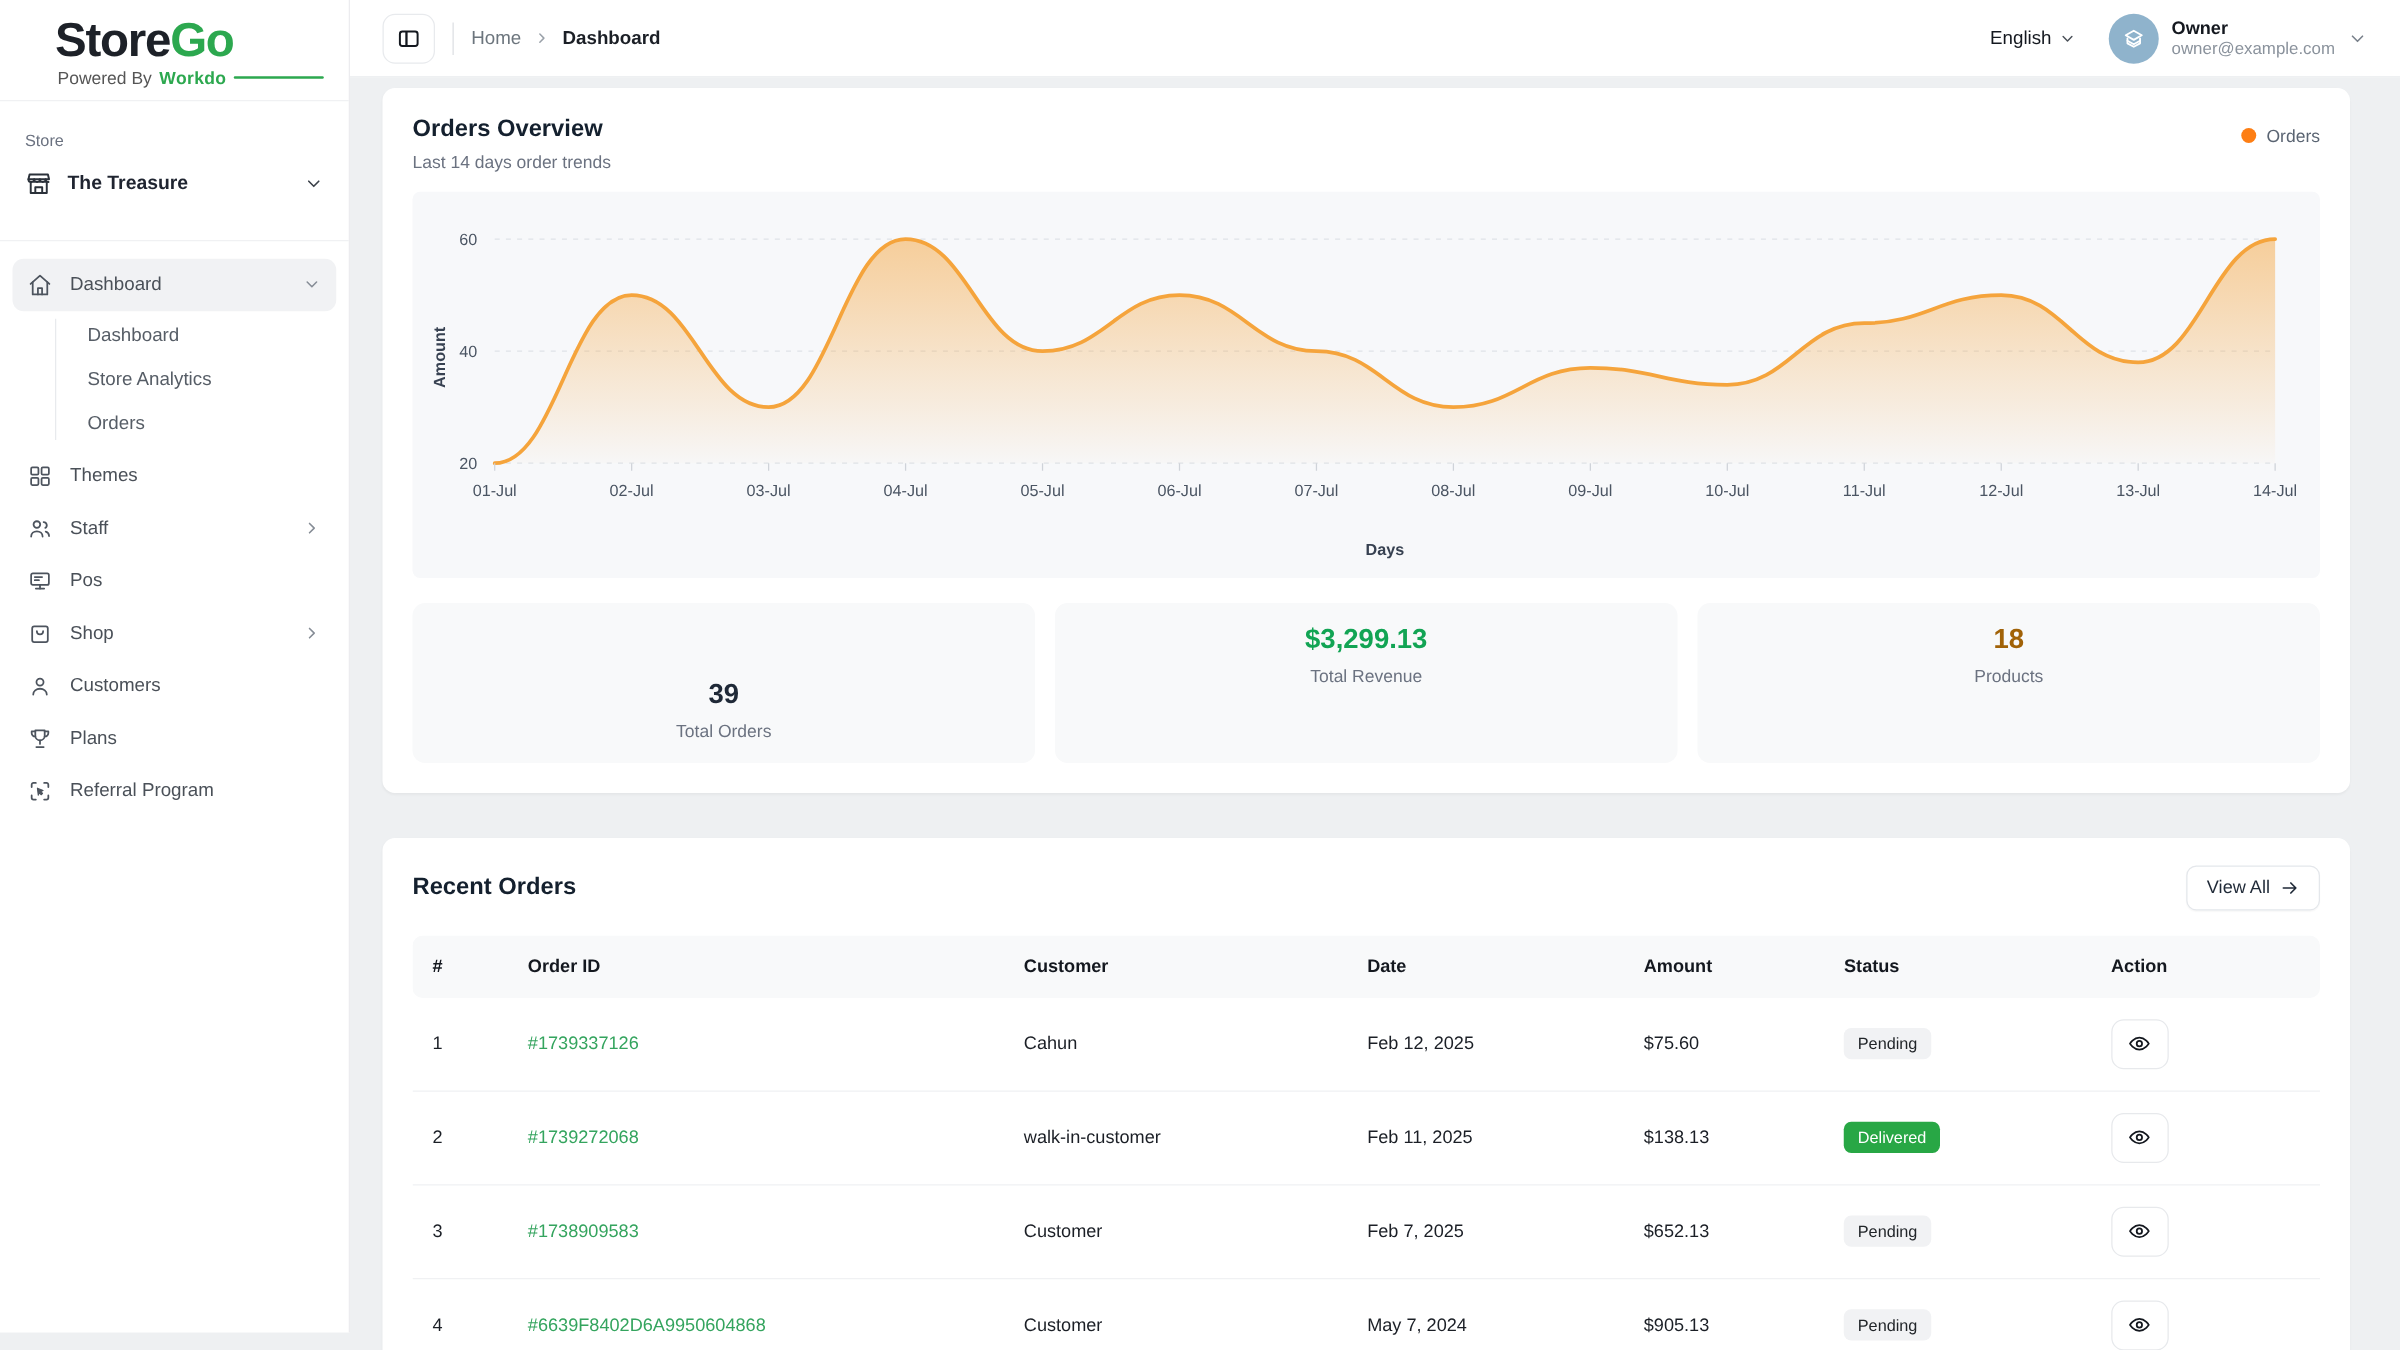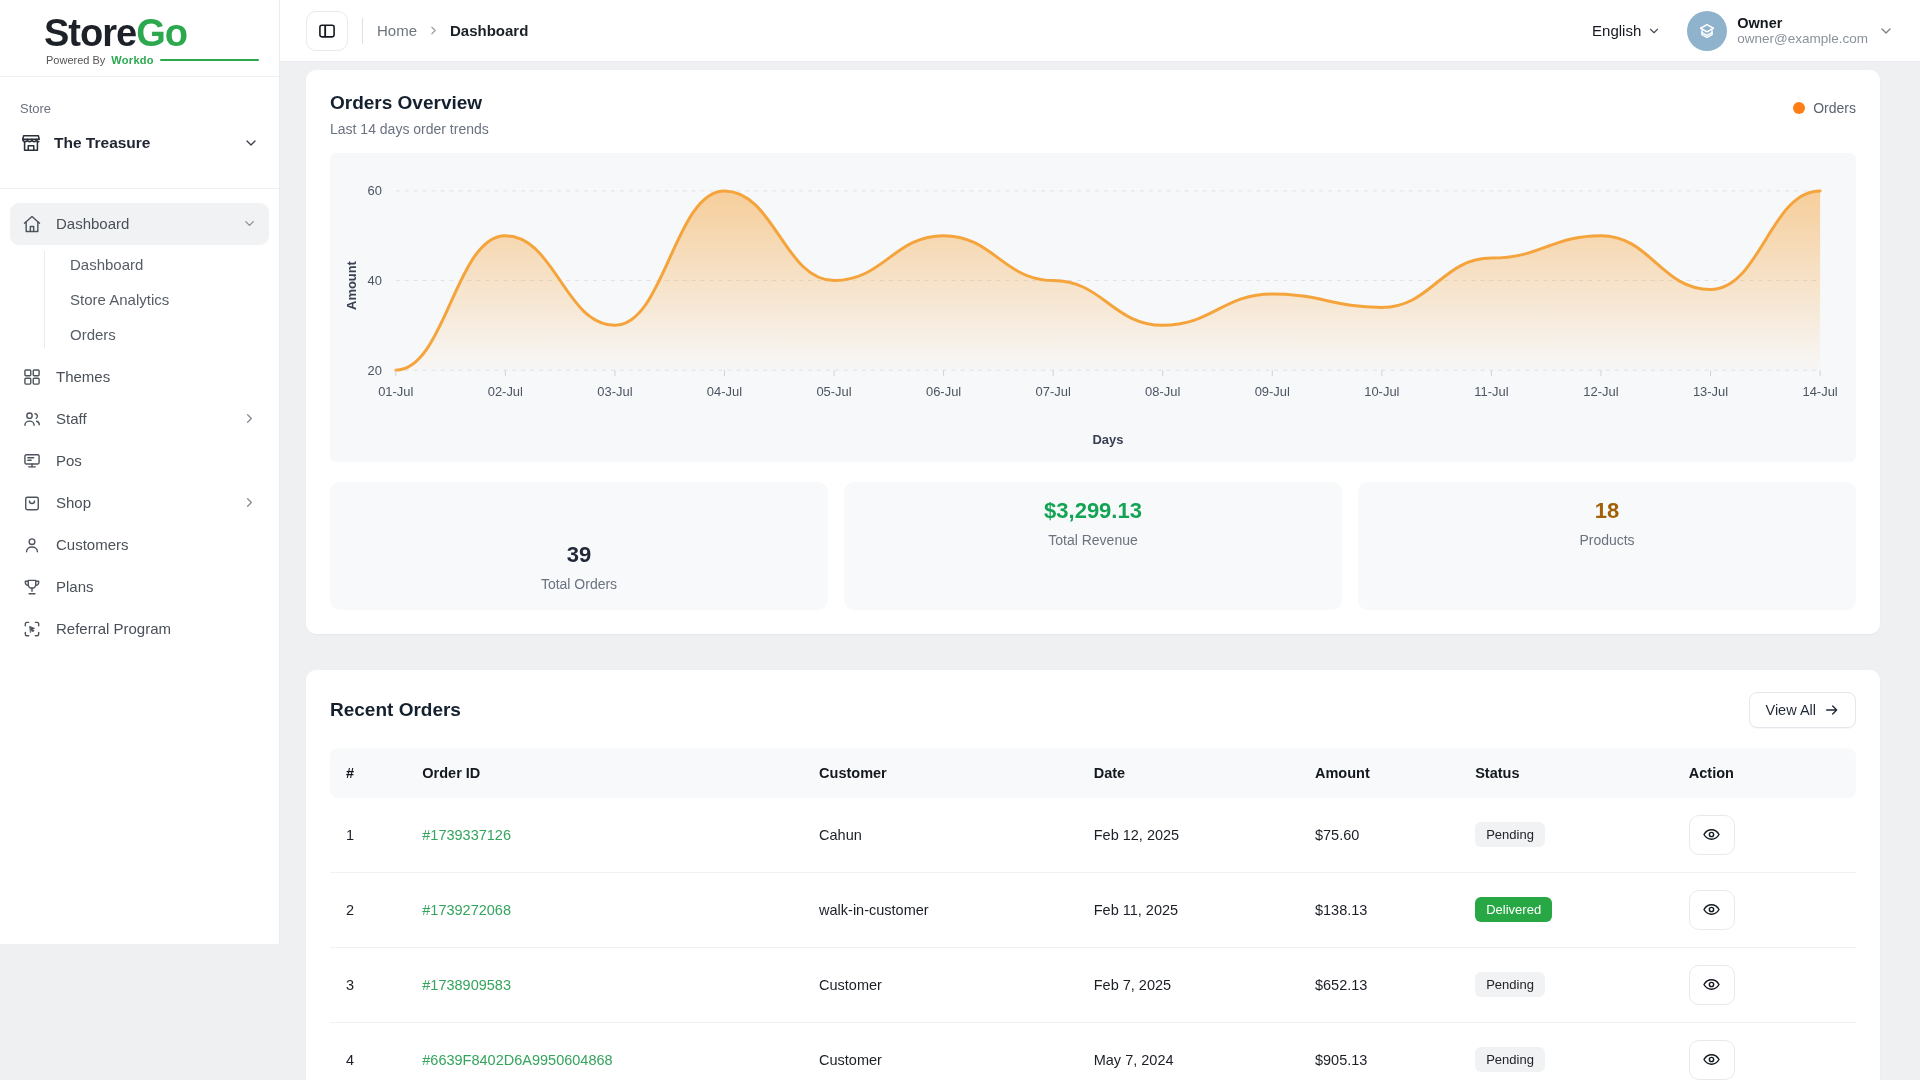--- a/index.html
+++ b/index.html
@@ -1,24 +1,24 @@
 <!DOCTYPE html>
 <html><head>
 <meta charset="utf-8">
 <style>
   * { margin:0; padding:0; box-sizing:border-box; }
   html,body { width:1920px; height:1080px; font-family:"Liberation Sans", sans-serif; background:#eef0f2; overflow:hidden; }
   body { display:flex; }
 
   
-  .sidebar { width:280px; min-width:280px; height:944px; background:#ffffff; border-right:1px solid #ececef; display:flex; flex-direction:column; }
+  .sidebar { width:280px; min-width:280px; height:1066px; background:#ffffff; border-right:1px solid #ececef; display:flex; flex-direction:column; }
   .logo-wrap { padding:14px 20px 10px 44px; border-bottom:1px solid #f0f1f3; }
   .logo-text { font-size:38px; font-weight:800; letter-spacing:-1px; color:#1d2128; line-height:1.05; }
   .logo-text .go { color:#2ca84f; }
-  .powered { display:flex; align-items:center; gap:6px; font-size:11px; color:#555; margin-top:0px; padding-left:2px; }
+  .powered { display:flex; align-items:center; gap:6px; font-size:14px; color:#555; margin-top:0px; padding-left:2px; }
   .powered .wd { color:#2ca84f; font-weight:700; letter-spacing:.3px; }
   .powered .pline { flex:1; height:2px; background:#2ca84f; border-radius:2px; }
   .store-label { font-size:13px; color:#6b7280; padding:24px 20px 0 20px; }
   .store-select { display:flex; align-items:center; gap:12px; padding:16px 20px 34px 20px; border-bottom:1px solid #f0f1f3; cursor:pointer; }
   .store-select .name { font-size:15.5px; font-weight:700; color:#1f2430; flex:1; }
   .nav { padding:14px 10px; display:flex; flex-direction:column; }
   .nav-item { display:flex; align-items:center; gap:14px; padding:11px 12px; border-radius:9px; color:#4a5058; font-size:15px; cursor:pointer; }
   .nav-item.active { background:#f1f2f4; }
   .nav-item .lbl { flex:1; }
   .subnav { position:relative; margin:2px 0 4px 0; }

